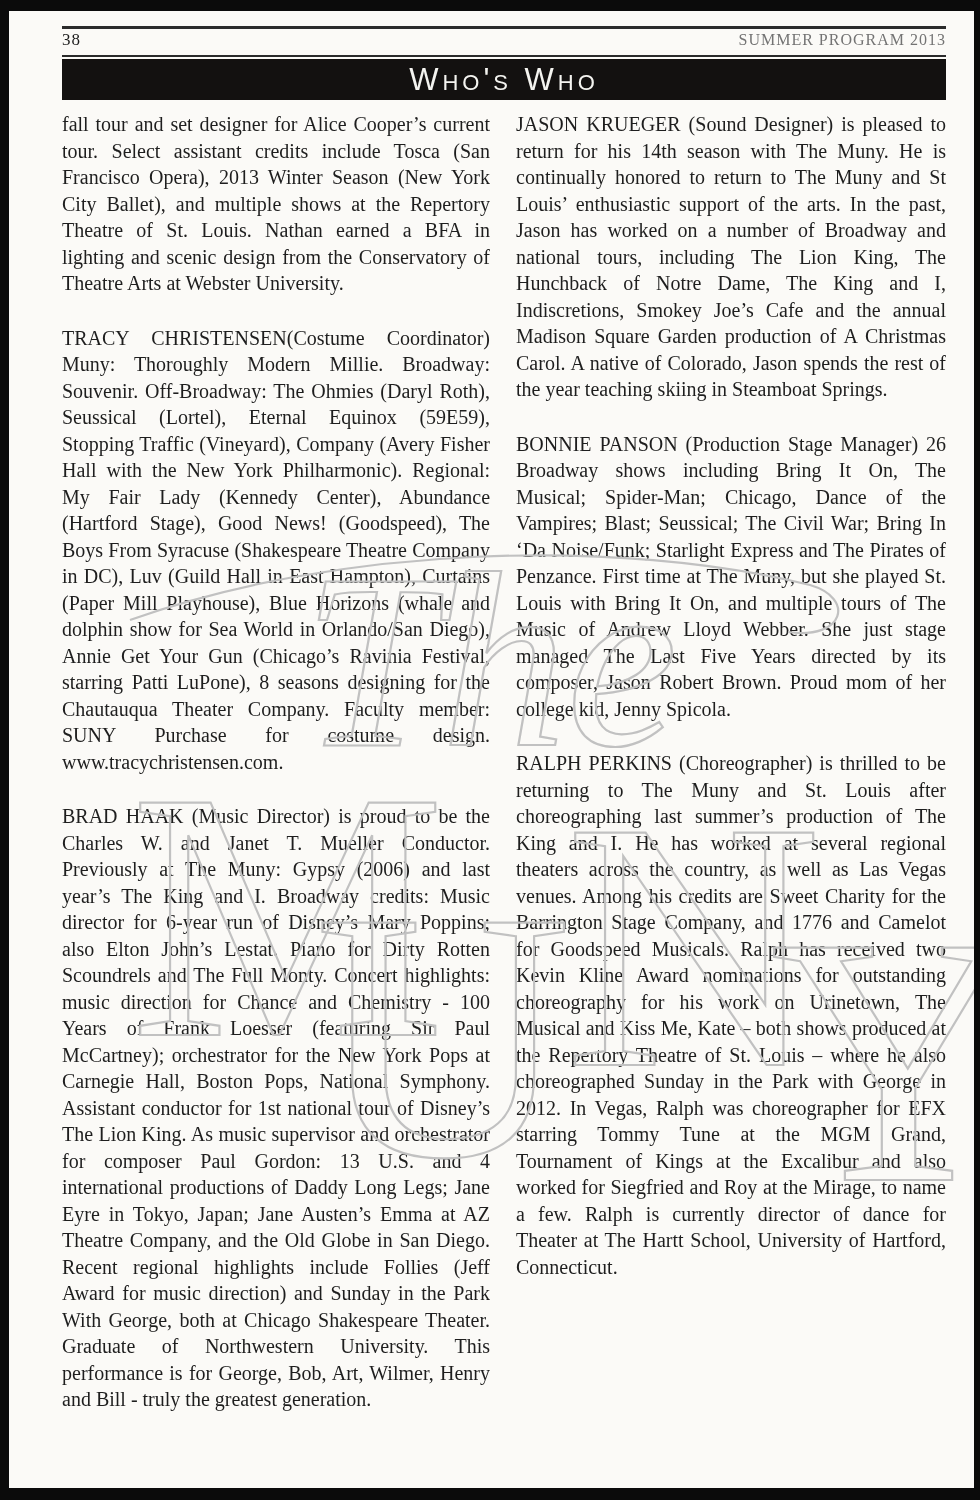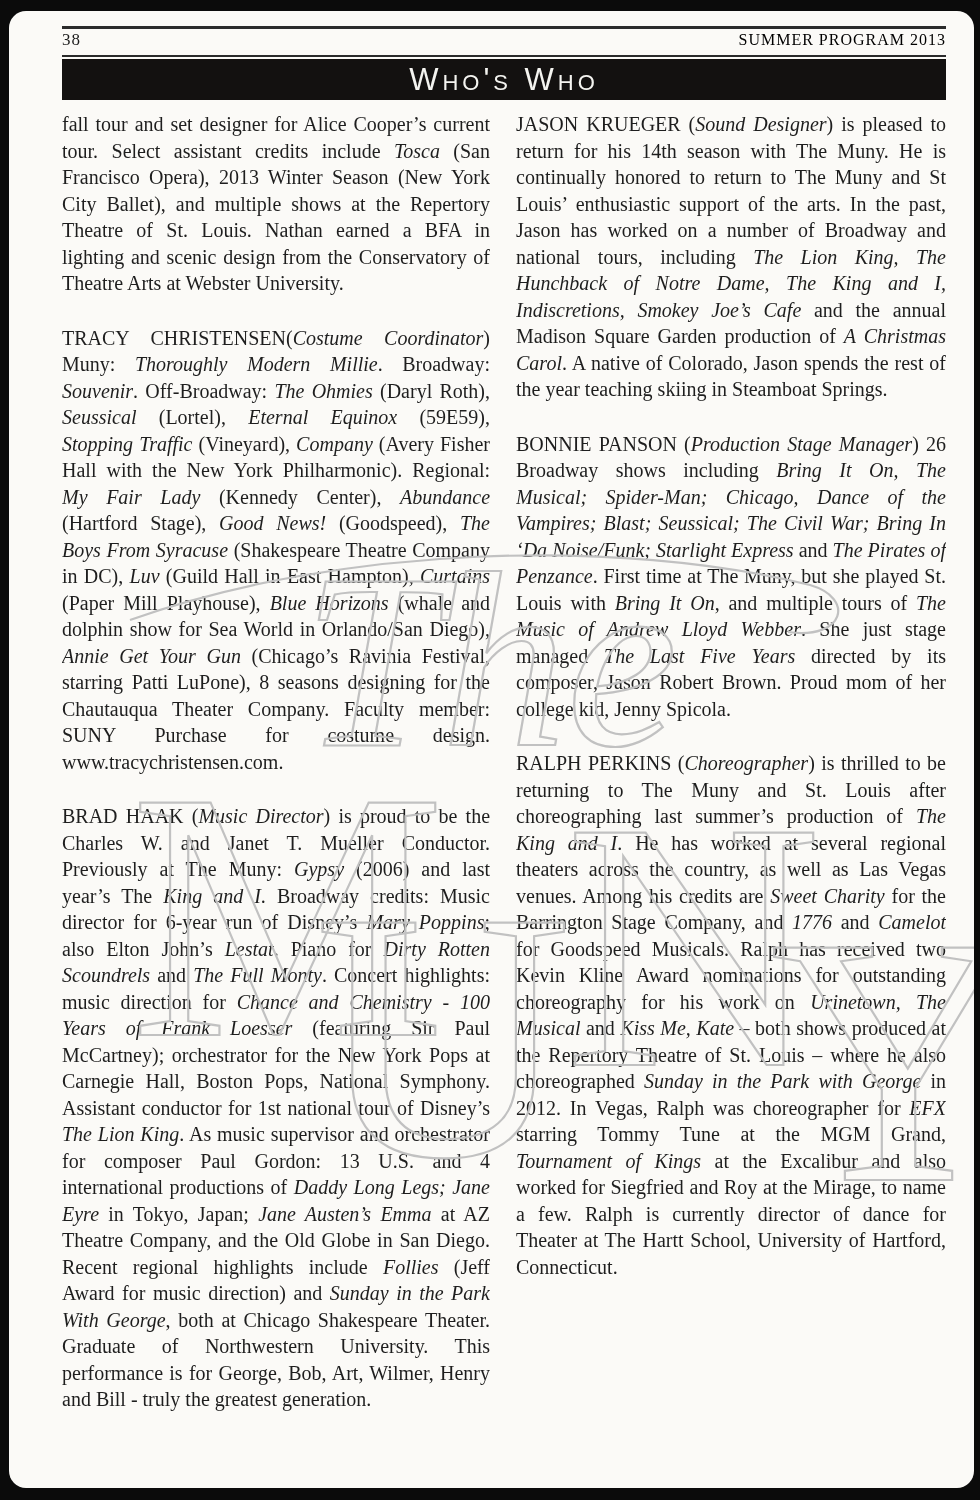--- a/index.html
+++ b/index.html
@@ -8,32 +8,31 @@
     width:980px;height:1500px;
     background:#0b0b0b;
     overflow:hidden;
     font-family:"Liberation Serif", serif;
   }
   .page{
     position:absolute;left:9px;top:11px;
     width:965px;height:1477px;
     background:#fbfaf7;
     overflow:hidden;
-    border-radius:17px;
   }
   .rule{position:absolute;left:53px;width:884px;background:#2b2b2b;}
   .rule-top{top:15px;height:3px;}
   .rule-bottom{top:44px;height:2px;}
   .page-number{
     position:absolute;left:53px;top:19px;
     font-size:17px;color:#1e1e1e;letter-spacing:1px;
   }
   .issue-title{
     position:absolute;right:28px;top:20px;
-    font-size:16px;color:#000000;letter-spacing:1px;
+    font-size:16px;color:#737373;letter-spacing:1px;
   }
   .banner{
     position:absolute;left:53px;top:48px;
     width:884px;height:41px;
     background:#131110;
     text-align:center;
   }
   .banner-text{
     font-family:"Liberation Sans", sans-serif;
     font-variant-caps:small-caps;
@@ -50,21 +49,21 @@
   }
   .col-left{left:53px;width:428px;}
   .col-right{left:507px;width:430px;}
   .bio{
     margin:0 0 28px 0;
     text-align:justify;
     hyphens:none;
   }
   .bio:last-child{margin-bottom:16px;}
   .seg-b{font-weight:400;}
-  .seg-i{font-style:italic;}
+  .seg-i{}
   .watermark{
     position:absolute;left:0;top:0;
     pointer-events:none;
   }
   .watermark text{
     font-family:"Liberation Serif", serif;
     fill:none;
     stroke:#c1c1c1;
     stroke-width:2.2px;
   }

